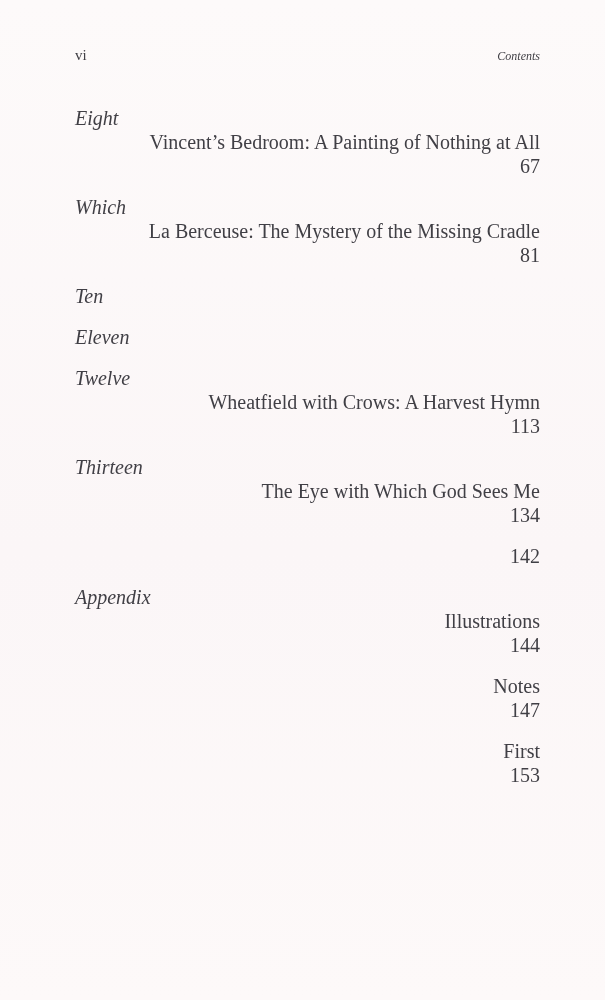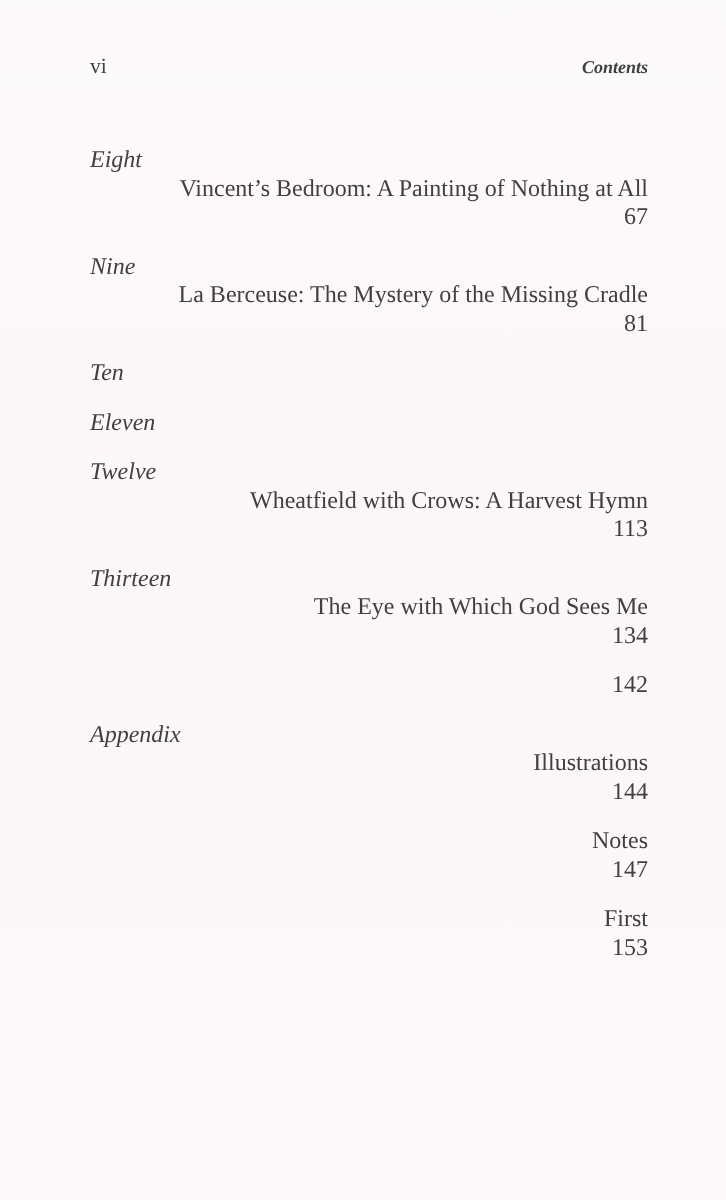--- a/index.html
+++ b/index.html
@@ -17,32 +17,31 @@
     color: #403f45;
     font-family: "Liberation Serif", "DejaVu Serif", serif;
     overflow: hidden;
   }
   .page-header {
     display: flex;
     justify-content: space-between;
     align-items: baseline;
   }
   .folio {
-    font-size: 18px;
+    font-size: 15px;
     line-height: 19px;
     text-align: center;
   }
   .running-head {
     font-style: italic;
-    font-size: 15px;
+    font-size: 12px;
     line-height: 19px;
-    font-weight: bold;
   }
   .toc {
-    margin-top: 54px;
+    margin-top: 40px;
   }
   .entry {
     margin-bottom: 17px;
   }
   .chapter-label {
     font-style: italic;
     font-size: 20px;
     line-height: 24px;
   }
   .entry-row {
@@ -78,21 +77,21 @@
 
     <div class="entry">
       <div class="chapter-label">Eight</div>
       <div class="entry-row">
         <span class="entry-title">Vincent’s Bedroom: A Painting of Nothing at All</span>
         <span class="entry-page">67</span>
       </div>
     </div>
 
     <div class="entry">
-      <div class="chapter-label">Nine</div>
+      <div class="chapter-label">Which</div>
       <div class="entry-row">
         <span class="entry-title">La Berceuse: The Mystery of the Missing Cradle</span>
         <span class="entry-page">81</span>
       </div>
     </div>
 
     <div class="entry">
       <div class="chapter-label">Ten</div>
     </div>
 

